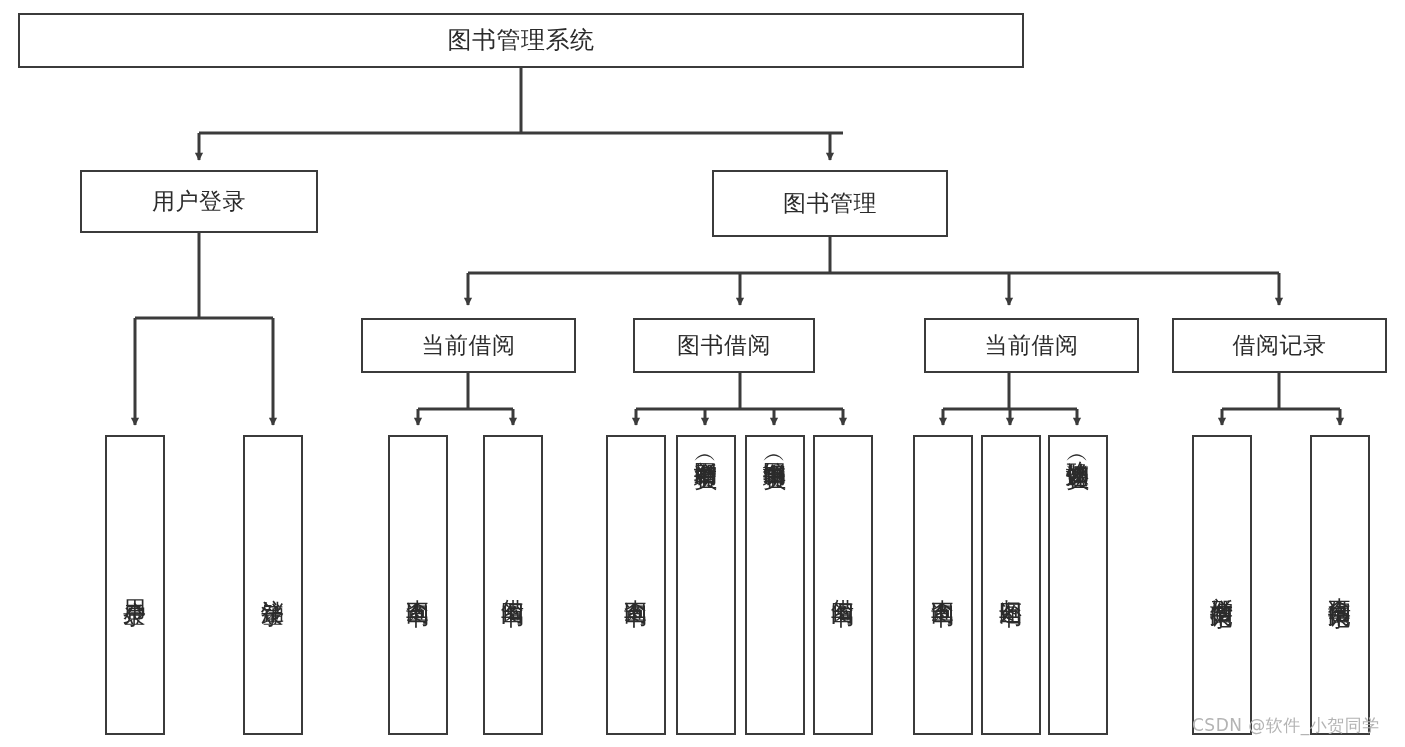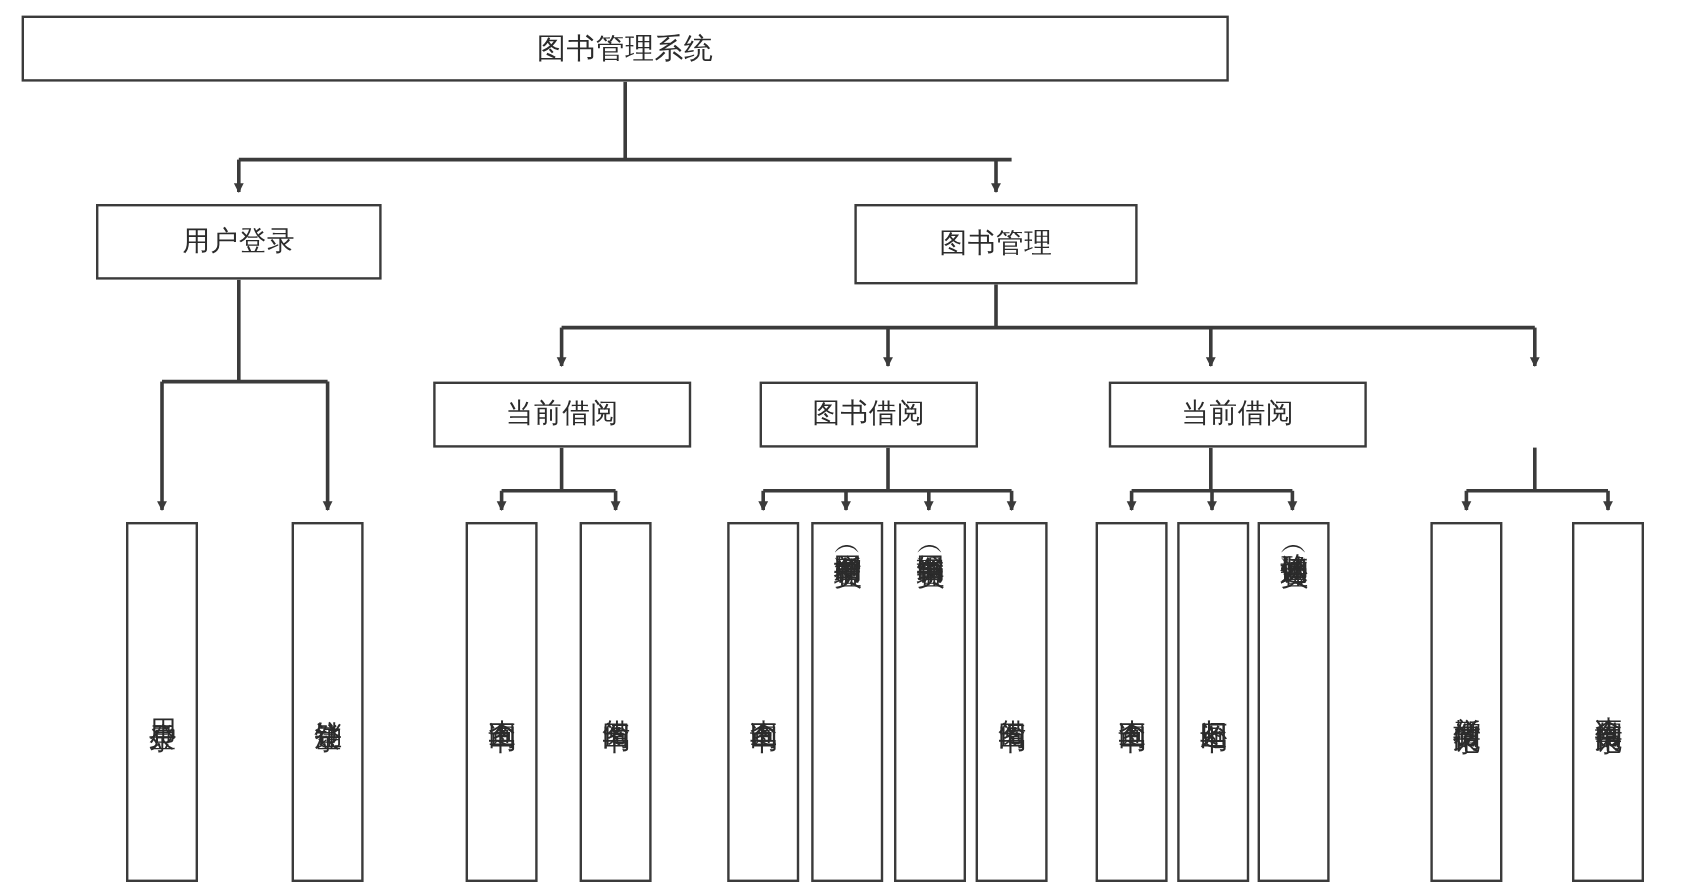--- a/index.html
+++ b/index.html
@@ -152,20 +152,23 @@
 
   <div class="node horiz" style="left:361px; top:318px; width:215px; height:55px;">
     <span class="label">当前借阅</span>
   </div>
   <div class="node horiz" style="left:633px; top:318px; width:182px; height:55px;">
     <span class="label">图书借阅</span>
   </div>
   <div class="node horiz" style="left:924px; top:318px; width:215px; height:55px;">
     <span class="label">当前借阅</span>
   </div>
+  <div class="node horiz" style="left:1172px; top:318px; width:215px; height:55px;">
+    <span class="label">借阅记录</span>
+  </div>
 
   <div class="node vert centered" style="left:105px; top:435px; width:60px; height:300px;">
     <span class="label">用户登录</span>
   </div>
   <div class="node vert centered" style="left:243px; top:435px; width:60px; height:300px;">
     <span class="label">注销登录</span>
   </div>
 
   <div class="node vert centered" style="left:388px; top:435px; width:60px; height:300px;">
     <span class="label">查询图书</span>
@@ -197,14 +200,15 @@
     <span class="label">确认归还（管理员）</span>
   </div>
 
   <div class="node vert centered" style="left:1192px; top:435px; width:60px; height:300px;">
     <span class="label">新增借阅记录</span>
   </div>
   <div class="node vert centered" style="left:1310px; top:435px; width:60px; height:300px;">
     <span class="label">查询借阅记录</span>
   </div>
 
+  <div id="watermark">CSDN @软件_小贺同学</div>
 
 </div>
 
 </body></html>

